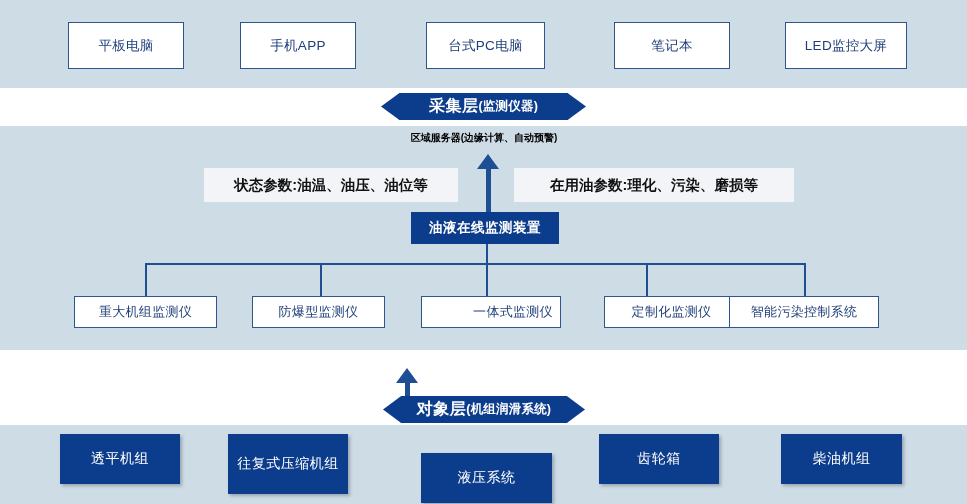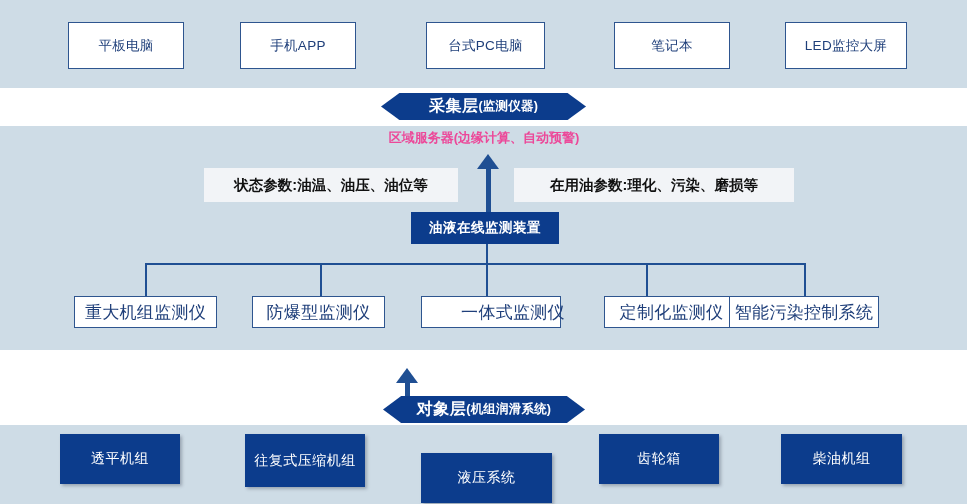--- a/index.html
+++ b/index.html
@@ -37,21 +37,21 @@
     box-sizing: border-box;
     display: flex;
     align-items: center;
     justify-content: center;
     color: #1f3f7a;
     font-size: 13.5px;
     letter-spacing: 0.3px;
     white-space: nowrap;
   }
   .obox.top-card { font-size: 13.5px; }
-  .obox.instrument { font-size: 17px; }
+  .obox.instrument { font-size: 13px; }
 
   
   .dbox {
     position: absolute;
     background: #0c3c8c;
     border: 1px solid #0c3c8c;
     box-sizing: border-box;
     display: flex;
     align-items: center;
     justify-content: center;
@@ -95,23 +95,23 @@
   
   .plainlabel {
     position: absolute;
     display: flex;
     align-items: center;
     justify-content: center;
     white-space: nowrap;
     color: #1a1a1a;
   }
   #server-label {
-    font-size: 13px;
-    font-weight: bold;
-    color: #ec4899;
+    font-size: 10px;
+    font-weight: bold;
+    color: #000000;
   }
   .param-label {
     background: #f2f4f7;
     font-size: 14.5px;
     font-weight: bold;
     color: #111111;
     padding: 17px 6px;
     box-sizing: border-box;
   }
 
@@ -217,21 +217,21 @@
   <div class="arrow-head" style="left:396px; top:368px;"></div>
 
   <div class="banner" style="left:383px; top:396px; width:202px; height:27px;">
     <span class="b-main">对象层</span>
     <span class="b-sub"> (机组润滑系统)</span>
   </div>
 
   <div class="dbox" style="left:60px; top:434px; width:120px; height:50px;">
     <span>透平机组</span>
   </div>
-  <div class="dbox" style="left:245px; top:434px; width:120px; height:53px;">
+  <div class="dbox" style="left:228px; top:434px; width:120px; height:60px;">
     <span>往复式压缩机组</span>
   </div>
   <div class="dbox" style="left:421px; top:453px; width:131px; height:50px;">
     <span>液压系统</span>
   </div>
   <div class="dbox" style="left:599px; top:434px; width:120px; height:50px;">
     <span>齿轮箱</span>
   </div>
   <div class="dbox" style="left:781px; top:434px; width:121px; height:50px;">
     <span>柴油机组</span>

